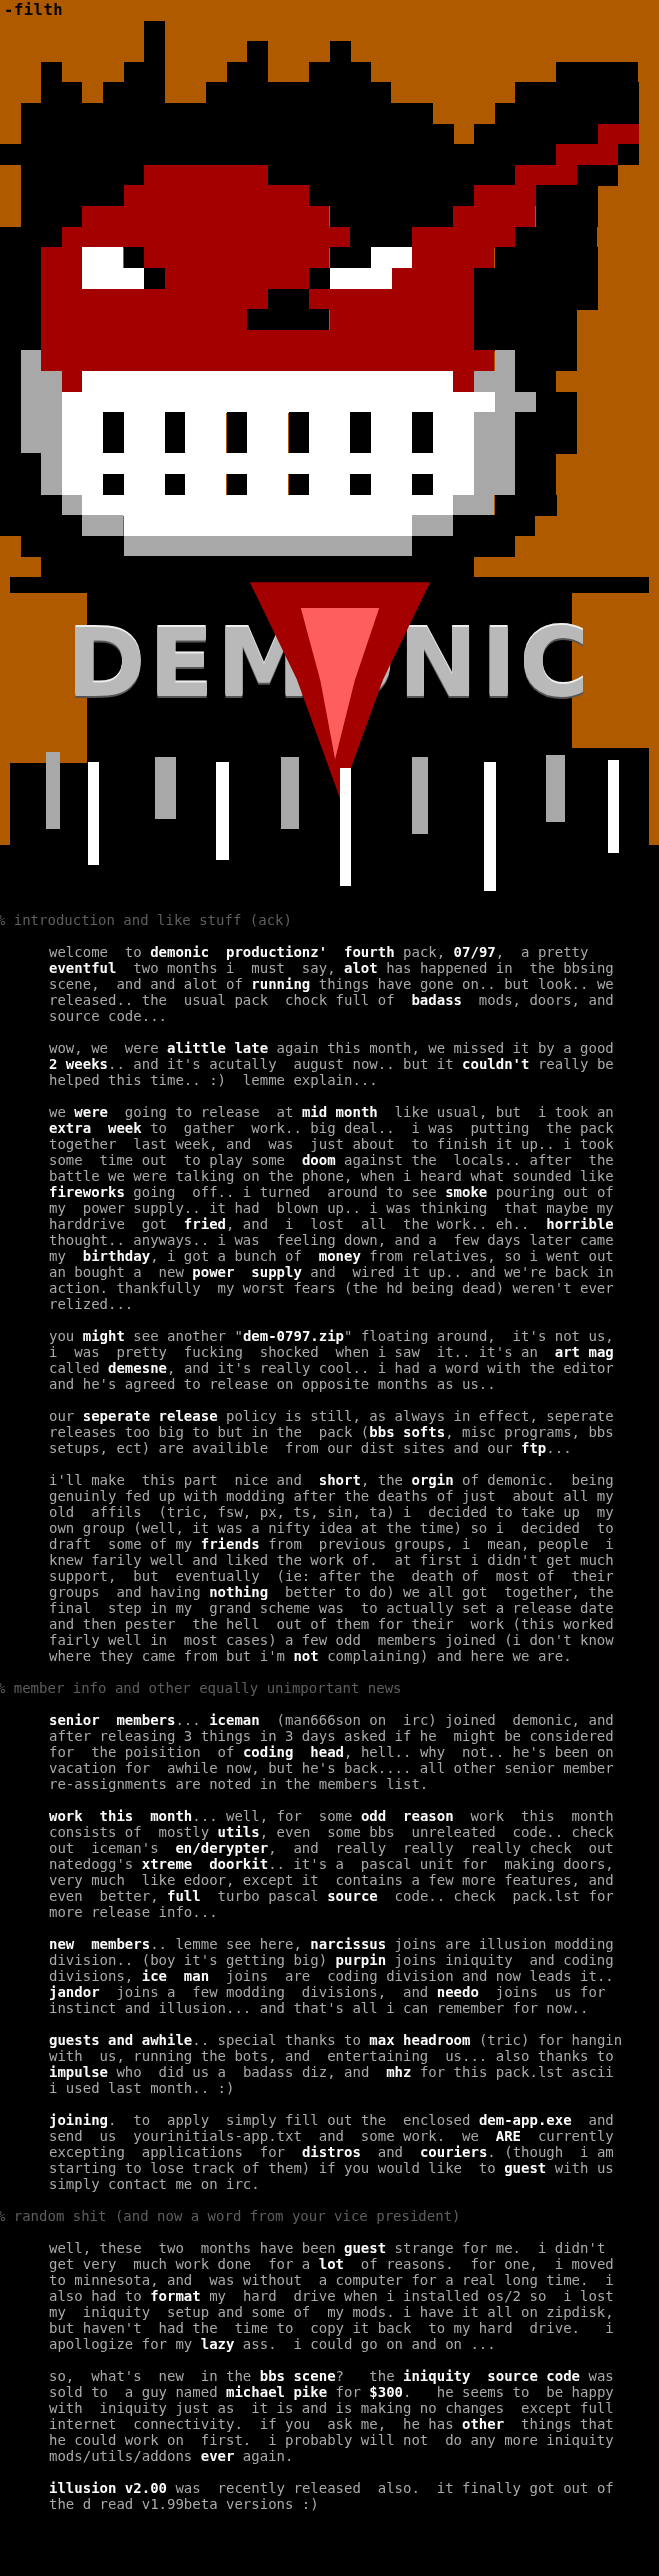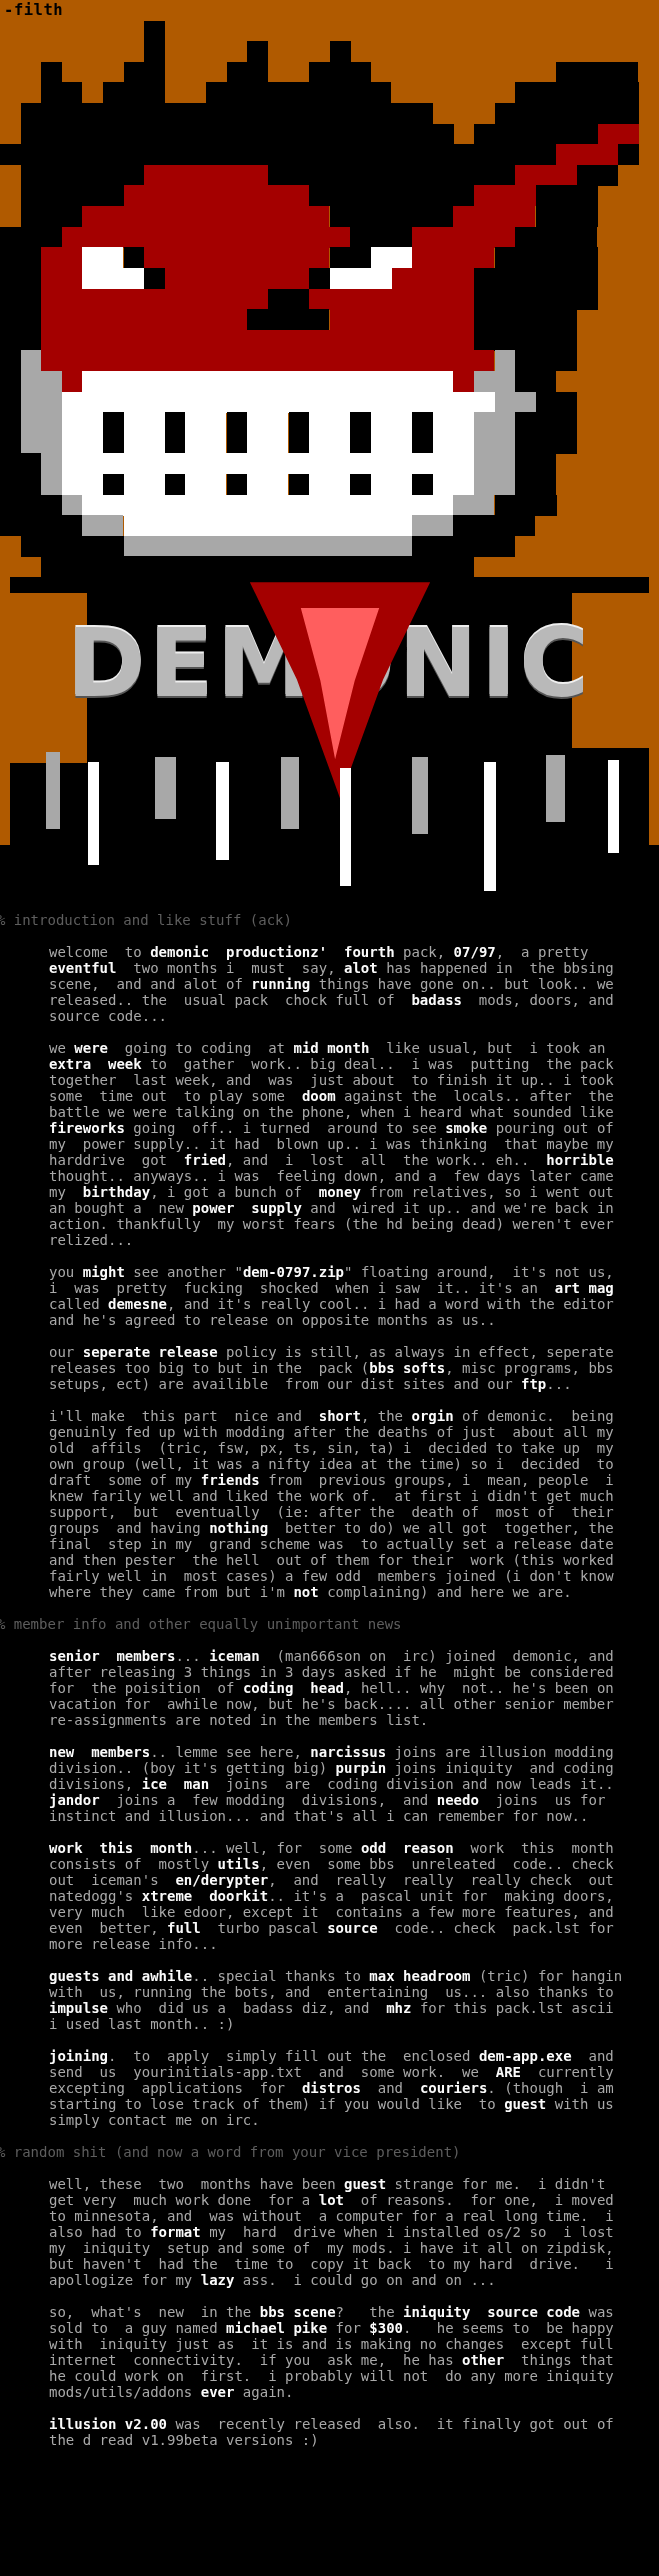--- a/index.html
+++ b/index.html
@@ -222,21 +222,24 @@
   </div>
 </div>
 
 <div id="text-body">
     <div class="sec-heading">% introduction and like stuff (ack)</div>
     <div class="para"><span>welcome  to </span><b>demonic  productionz'  fourth</b><span> pack, </span><b>07/97</b><span>,  a pretty
 </span><b>eventful</b><span>  two months i  must  say, </span><b>alot</b><span> has happened in  the bbsing
 scene,  and and alot of </span><b>running</b><span> things have gone on.. but look.. we
 released.. the  usual pack  chock full of  </span><b>badass</b><span>  mods, doors, and
 source code...</span></div>
-    <div class="para"><span>we </span><b>were</b><span>  going to coding  at </span><b>mid month</b><span>  like usual, but  i took an
+    <div class="para"><span>wow, we  were </span><b>alittle late</b><span> again this month, we missed it by a good
+</span><b>2 weeks</b><span>.. and it's acutally  august now.. but it </span><b>couldn't</b><span> really be
+helped this time.. :)  lemme explain...</span></div>
+    <div class="para"><span>we </span><b>were</b><span>  going to release  at </span><b>mid month</b><span>  like usual, but  i took an
 </span><b>extra  week</b><span> to  gather  work.. big deal..  i was  putting  the pack
 together  last week, and  was  just about  to finish it up.. i took
 some  time out  to play some  </span><b>doom</b><span> against the  locals.. after  the
 battle we were talking on the phone, when i heard what sounded like
 </span><b>fireworks</b><span> going  off.. i turned  around to see </span><b>smoke</b><span> pouring out of
 my  power supply.. it had  blown up.. i was thinking  that maybe my
 harddrive  got  </span><b>fried</b><span>, and  i  lost  all  the work.. eh..  </span><b>horrible</b><span>
 thought.. anyways.. i was  feeling down, and a  few days later came
 my  </span><b>birthday</b><span>, i got a bunch of  </span><b>money</b><span> from relatives, so i went out
 an bought a  new </span><b>power  supply</b><span> and  wired it up.. and we're back in
@@ -260,32 +263,32 @@
 final  step in my  grand scheme was  to actually set a release date
 and then pester  the hell  out of them for their  work (this worked
 fairly well in  most cases) a few odd  members joined (i don't know
 where they came from but i'm </span><b>not</b><span> complaining) and here we are.</span></div>
     <div class="sec-heading">% member info and other equally unimportant news</div>
     <div class="para"><b>senior  members</b><span>... </span><b>iceman</b><span>  (man666son on  irc) joined  demonic, and
 after releasing 3 things in 3 days asked if he  might be considered
 for  the poisition  of </span><b>coding  head</b><span>, hell.. why  not.. he's been on
 vacation for  awhile now, but he's back.... all other senior member
 re-assignments are noted in the members list.</span></div>
-    <div class="para"><b>new  members</b><span>.. lemme see here, </span><b>narcissus</b><span> joins are illusion modding
-division.. (boy it's getting big) </span><b>purpin</b><span> joins iniquity  and coding
-divisions, </span><b>ice  man</b><span>  joins  are  coding division and now leads it..
-</span><b>jandor</b><span>  joins a  few modding  divisions,  and </span><b>needo</b><span>  joins  us for
-instinct and illusion... and that's all i can remember for now..</span></div>
     <div class="para"><b>work  this  month</b><span>... well, for  some </span><b>odd  reason</b><span>  work  this  month
 consists of  mostly </span><b>utils</b><span>, even  some bbs  unreleated  code.. check
 out  iceman's  </span><b>en/derypter</b><span>,  and  really  really  really check  out
 natedogg's </span><b>xtreme  doorkit</b><span>.. it's a  pascal unit for  making doors,
 very much  like edoor, except it  contains a few more features, and
 even  better, </span><b>full</b><span>  turbo pascal </span><b>source</b><span>  code.. check  pack.lst for
 more release info...</span></div>
+    <div class="para"><b>new  members</b><span>.. lemme see here, </span><b>narcissus</b><span> joins are illusion modding
+division.. (boy it's getting big) </span><b>purpin</b><span> joins iniquity  and coding
+divisions, </span><b>ice  man</b><span>  joins  are  coding division and now leads it..
+</span><b>jandor</b><span>  joins a  few modding  divisions,  and </span><b>needo</b><span>  joins  us for
+instinct and illusion... and that's all i can remember for now..</span></div>
     <div class="para"><b>guests and awhile</b><span>.. special thanks to </span><b>max headroom</b><span> (tric) for hangin
 with  us, running the bots, and  entertaining  us... also thanks to
 </span><b>impulse</b><span> who  did us a  badass diz, and  </span><b>mhz</b><span> for this pack.lst ascii
 i used last month.. :)</span></div>
     <div class="para"><b>joining</b><span>.  to  apply  simply fill out the  enclosed </span><b>dem-app.exe</b><span>  and
 send  us  yourinitials-app.txt  and  some work.  we  </span><b>ARE</b><span>  currently
 excepting  applications  for  </span><b>distros</b><span>  and  </span><b>couriers</b><span>. (though  i am
 starting to lose track of them) if you would like  to </span><b>guest</b><span> with us
 simply contact me on irc.</span></div>
     <div class="sec-heading">% random shit (and now a word from your vice president)</div>

